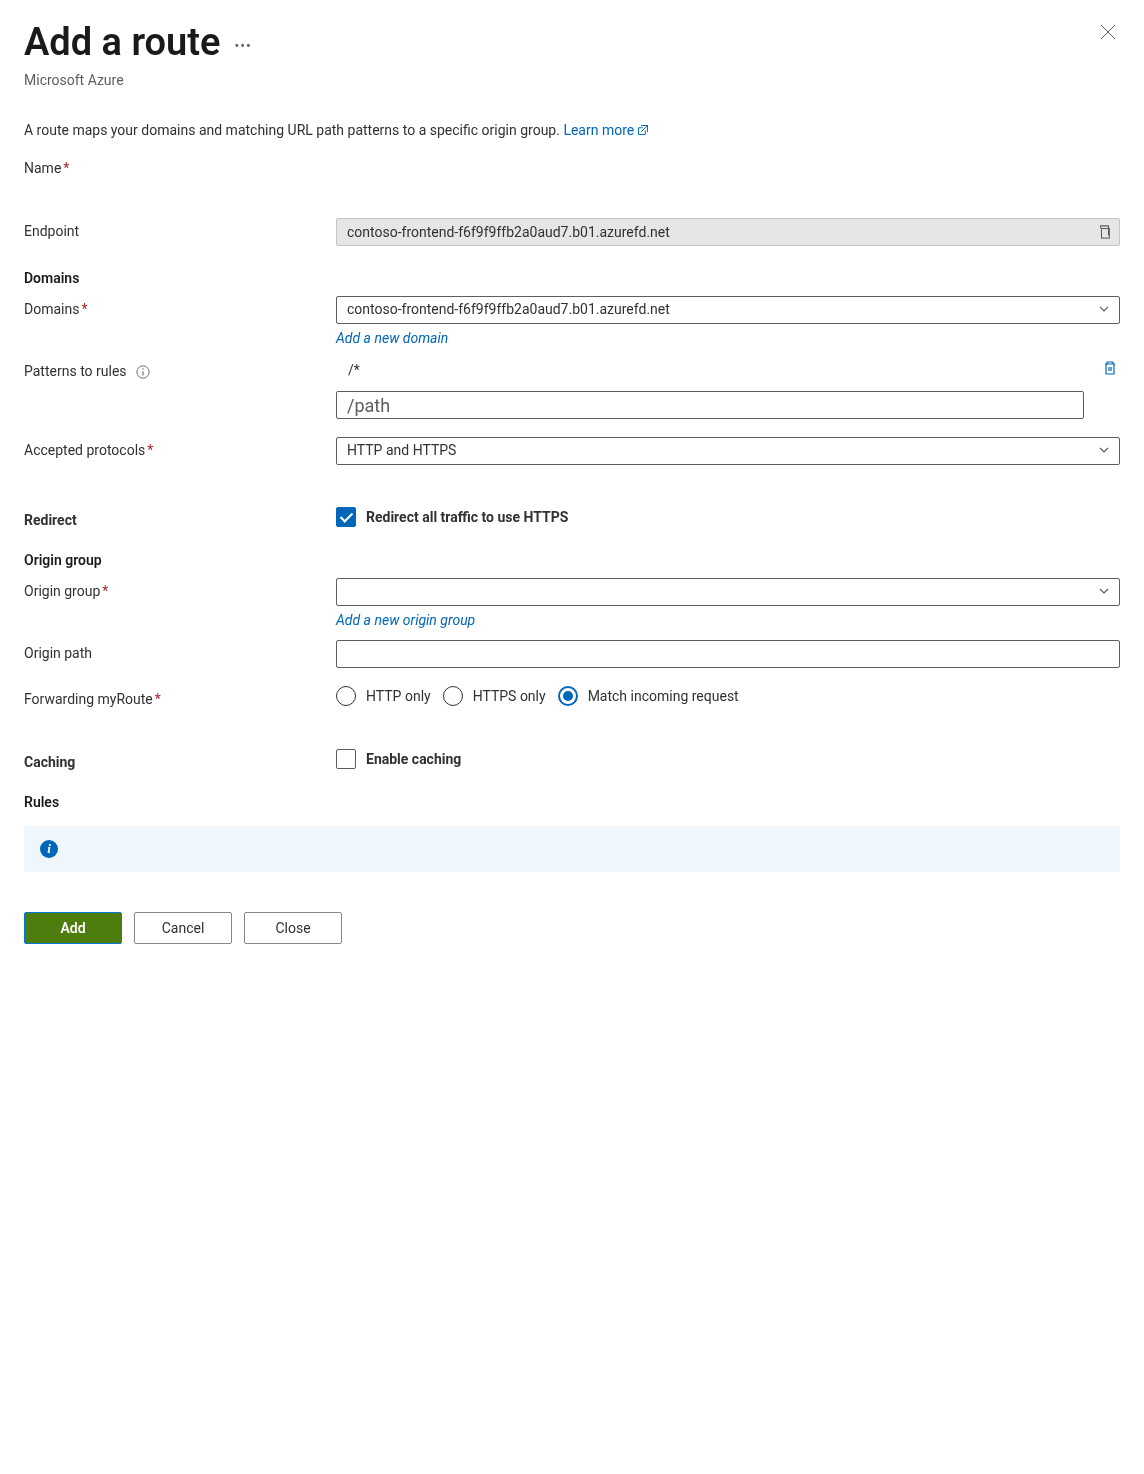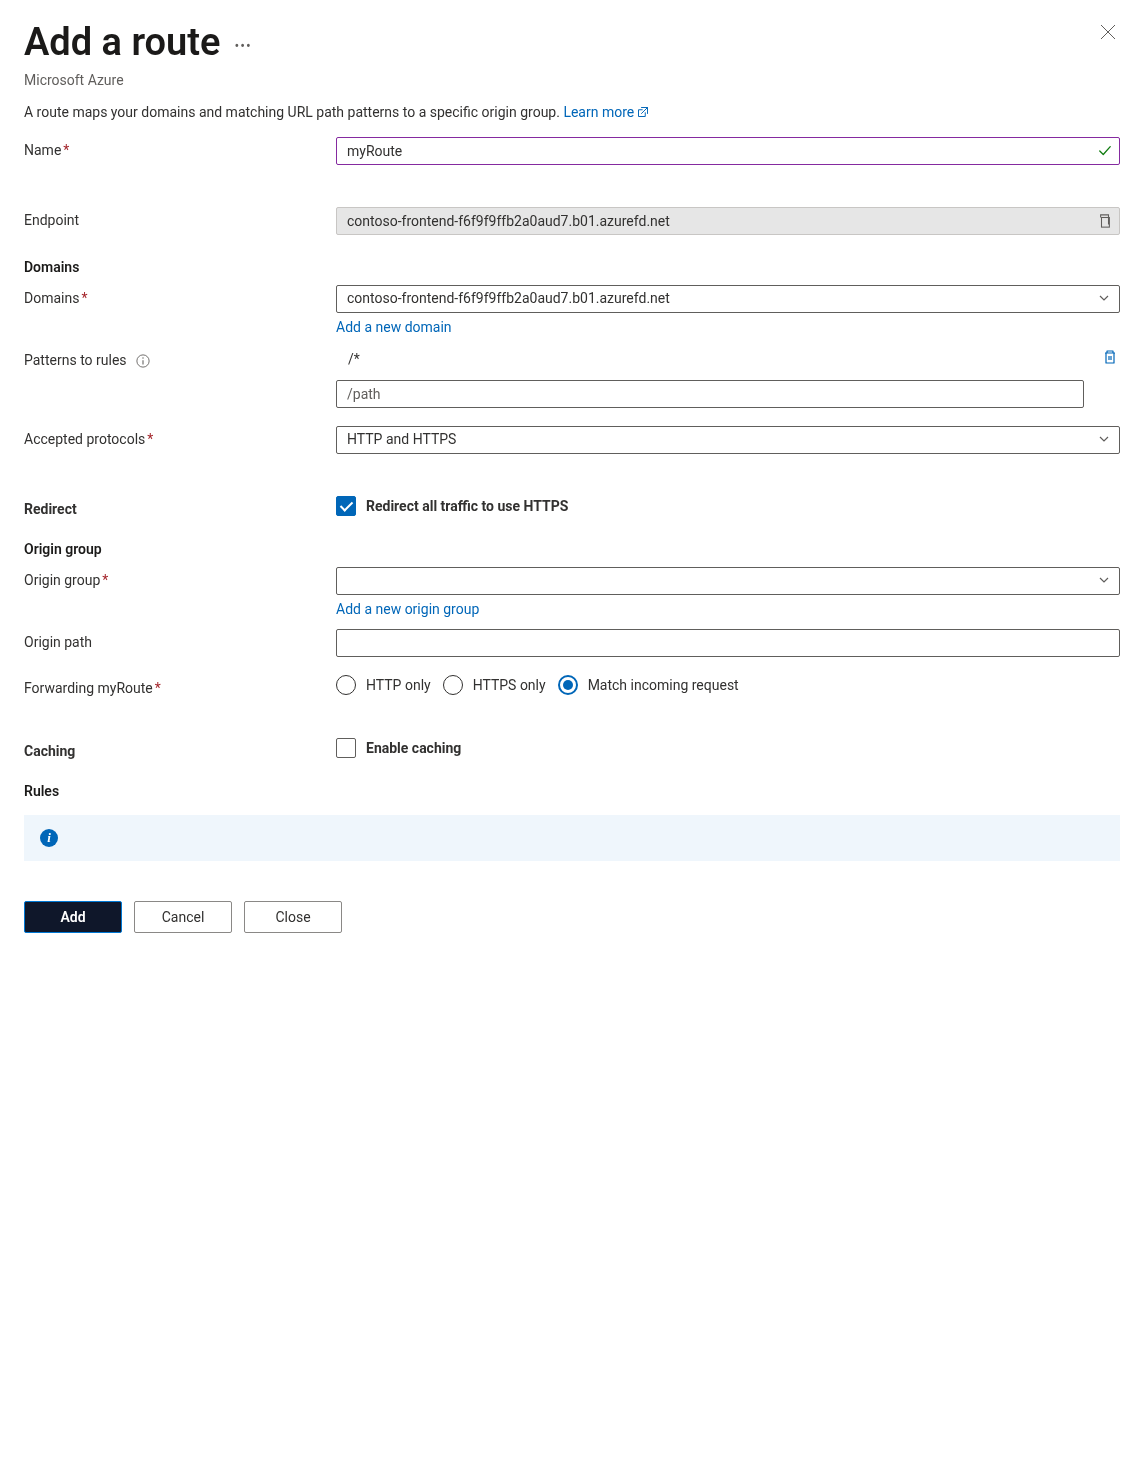--- a/index.html
+++ b/index.html
@@ -41,21 +41,21 @@
       font-size: 18px;
       color: #605e5c;
       cursor: pointer;
       padding: 4px;
       line-height: 1;
     }
     .subtitle {
       font-size: 14px;
       color: #605e5c;
       margin-top: 2px;
-      margin-bottom: 16px;
+      margin-bottom: 34px;
     }
     .description {
       font-size: 14px;
       color: #323130;
       margin-bottom: 17px;
     }
     .link {
       color: #0066b8;
       text-decoration: none;
       cursor: pointer;
@@ -159,20 +159,21 @@
       transform: translateY(-50%);
       pointer-events: none;
       color: #605e5c;
     }
     .sub-link {
       display: inline-block;
       color: #0066b8;
       font-size: 14px;
       margin-top: 6px;
       cursor: pointer;
+      font-style: italic;
     }
     .info-icon-inline {
       display: inline-flex;
       vertical-align: middle;
       margin-left: 6px;
       color: #605e5c;
     }
     .pattern-row {
       display: flex;
       align-items: center;
@@ -189,21 +190,21 @@
       color: #0066b8;
       cursor: pointer;
       padding: 2px;
     }
     .pattern-input {
       width: calc(100% - 36px);
       height: 28px;
       padding: 4px 10px;
       border: 1px solid #605e5c;
       border-radius: 2px;
-      font-size: 14px;
+      font-size: 18px;
       font-family: inherit;
       color: #605e5c;
     }
     .pattern-input::placeholder {
       color: #605e5c;
     }
     .checkbox-row {
       display: flex;
       align-items: center;
       gap: 10px;
@@ -301,21 +302,21 @@
       padding: 0 18px;
       border: 1px solid #8a8886;
       border-radius: 2px;
       background: #ffffff;
       font-size: 14px;
       font-family: inherit;
       color: #323130;
       cursor: pointer;
     }
     .btn.primary {
-      background: #0f172a;
+      background: #4d7c0f;
       border-color: #0078d4;
       color: #ffffff;
       font-weight: 600;
     }
     .spacer-lg {
       height: 24px;
     }
     .spacer-sm {
       height: 6px;
     }
@@ -339,30 +340,20 @@
 <p class="description">
   <span>A route maps your domains and matching URL path patterns to a specific origin group. </span>
   <a class="link"><span>Learn more</span><svg class="ext-icon-svg" width="12" height="12" viewBox="0 0 16 16" fill="none">
         <path d="M6 2 H14 V10 M14 2 L6 10 M11 9 V14 H2 V5 H7" stroke="currentColor" stroke-width="1.3" stroke-linecap="round" stroke-linejoin="round"></path>
       </svg></a>
 </p>
 
 <div class="form-row">
   <div class="label-col">
     <span>Name</span><span class="required">*</span>
-  </div>
-  <div class="field-col">
-    <div class="input-wrapper">
-      <input type="text" class="text-input valid" value="myRoute" style="">
-      <span class="input-right-icon check-icon">
-        <svg width="14" height="14" viewBox="0 0 16 16" fill="none">
-            <path d="M2 8 L6 12 L14 3" stroke="currentColor" stroke-width="1.5" stroke-linecap="round" stroke-linejoin="round"></path>
-          </svg>
-      </span>
-    </div>
   </div>
 </div>
 
 <div class="spacer-lg"></div>
 
 <div class="form-row">
   <div class="label-col">
     <span>Endpoint</span>
   </div>
   <div class="field-col">

